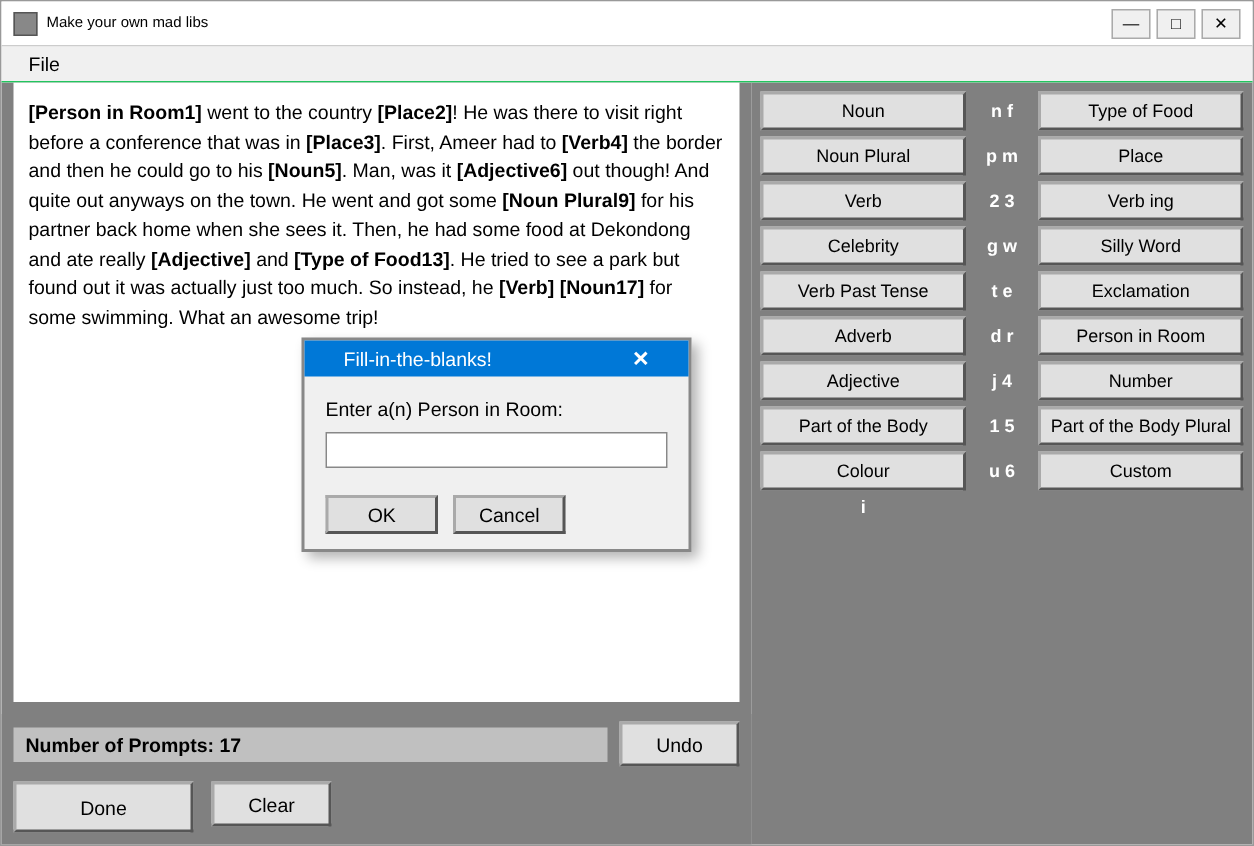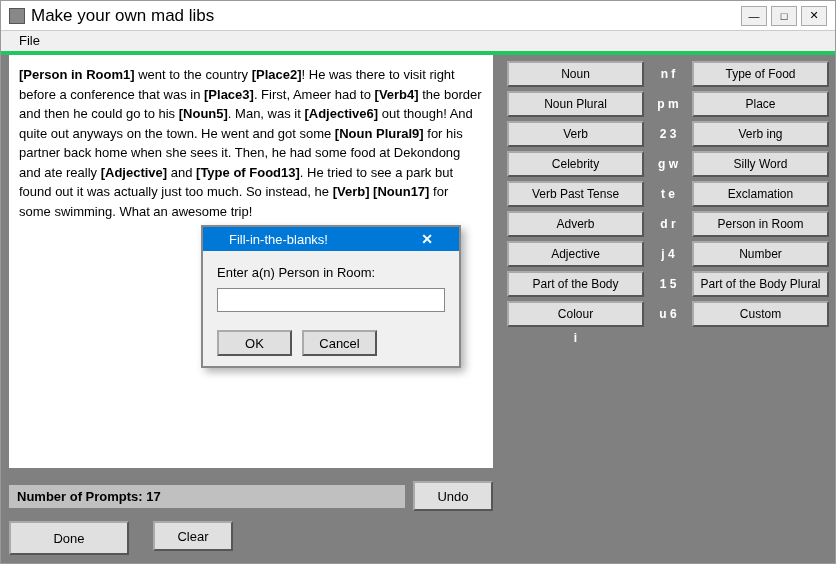--- a/index.html
+++ b/index.html
@@ -25,42 +25,42 @@
     }
     .title-bar-icon {
       width: 16px; height: 16px;
       background: #888;
       margin-right: 6px;
       border: 1px solid #555;
       flex-shrink: 0;
     }
     .title-bar-title {
       flex: 1;
-      font-size: 17px;
+      font-size: 10px;
       color: #000;
     }
     .title-bar-controls {
       display: flex; gap: 4px;
     }
     .title-bar-btn {
       width: 26px; height: 20px;
       background: #f0f0f0;
       border: 1px solid #aaa;
       cursor: pointer;
       font-size: 11px;
       display: flex; align-items: center; justify-content: center;
     }
 
     
     .menu-bar {
       background: #f0f0f0;
-      border-bottom: 4px solid #22c55e;
+      border-bottom: 1px solid #22c55e;
       height: 24px;
       display: flex;
-      align-items: flex-start;
+      align-items: center;
       padding: 0 8px;
       flex-shrink: 0;
     }
     .menu-item {
       padding: 2px 10px;
       font-size: 13px;
       cursor: pointer;
     }
 
     
@@ -242,21 +242,21 @@
     }
     .bottom-row1 {
       display: flex;
       align-items: center;
       padding: 5px 8px;
       gap: 8px;
     }
     .bottom-row2 {
       display: flex;
       padding: 5px 8px 8px;
-      gap: 24px;
+      gap: 12px;
     }
   </style>
 </head>
 <body>
 
 <div class="window-chrome">
 
   <div class="title-bar">
     <div class="title-bar-icon"></div>
     <span class="title-bar-title">Make your own mad libs</span>

